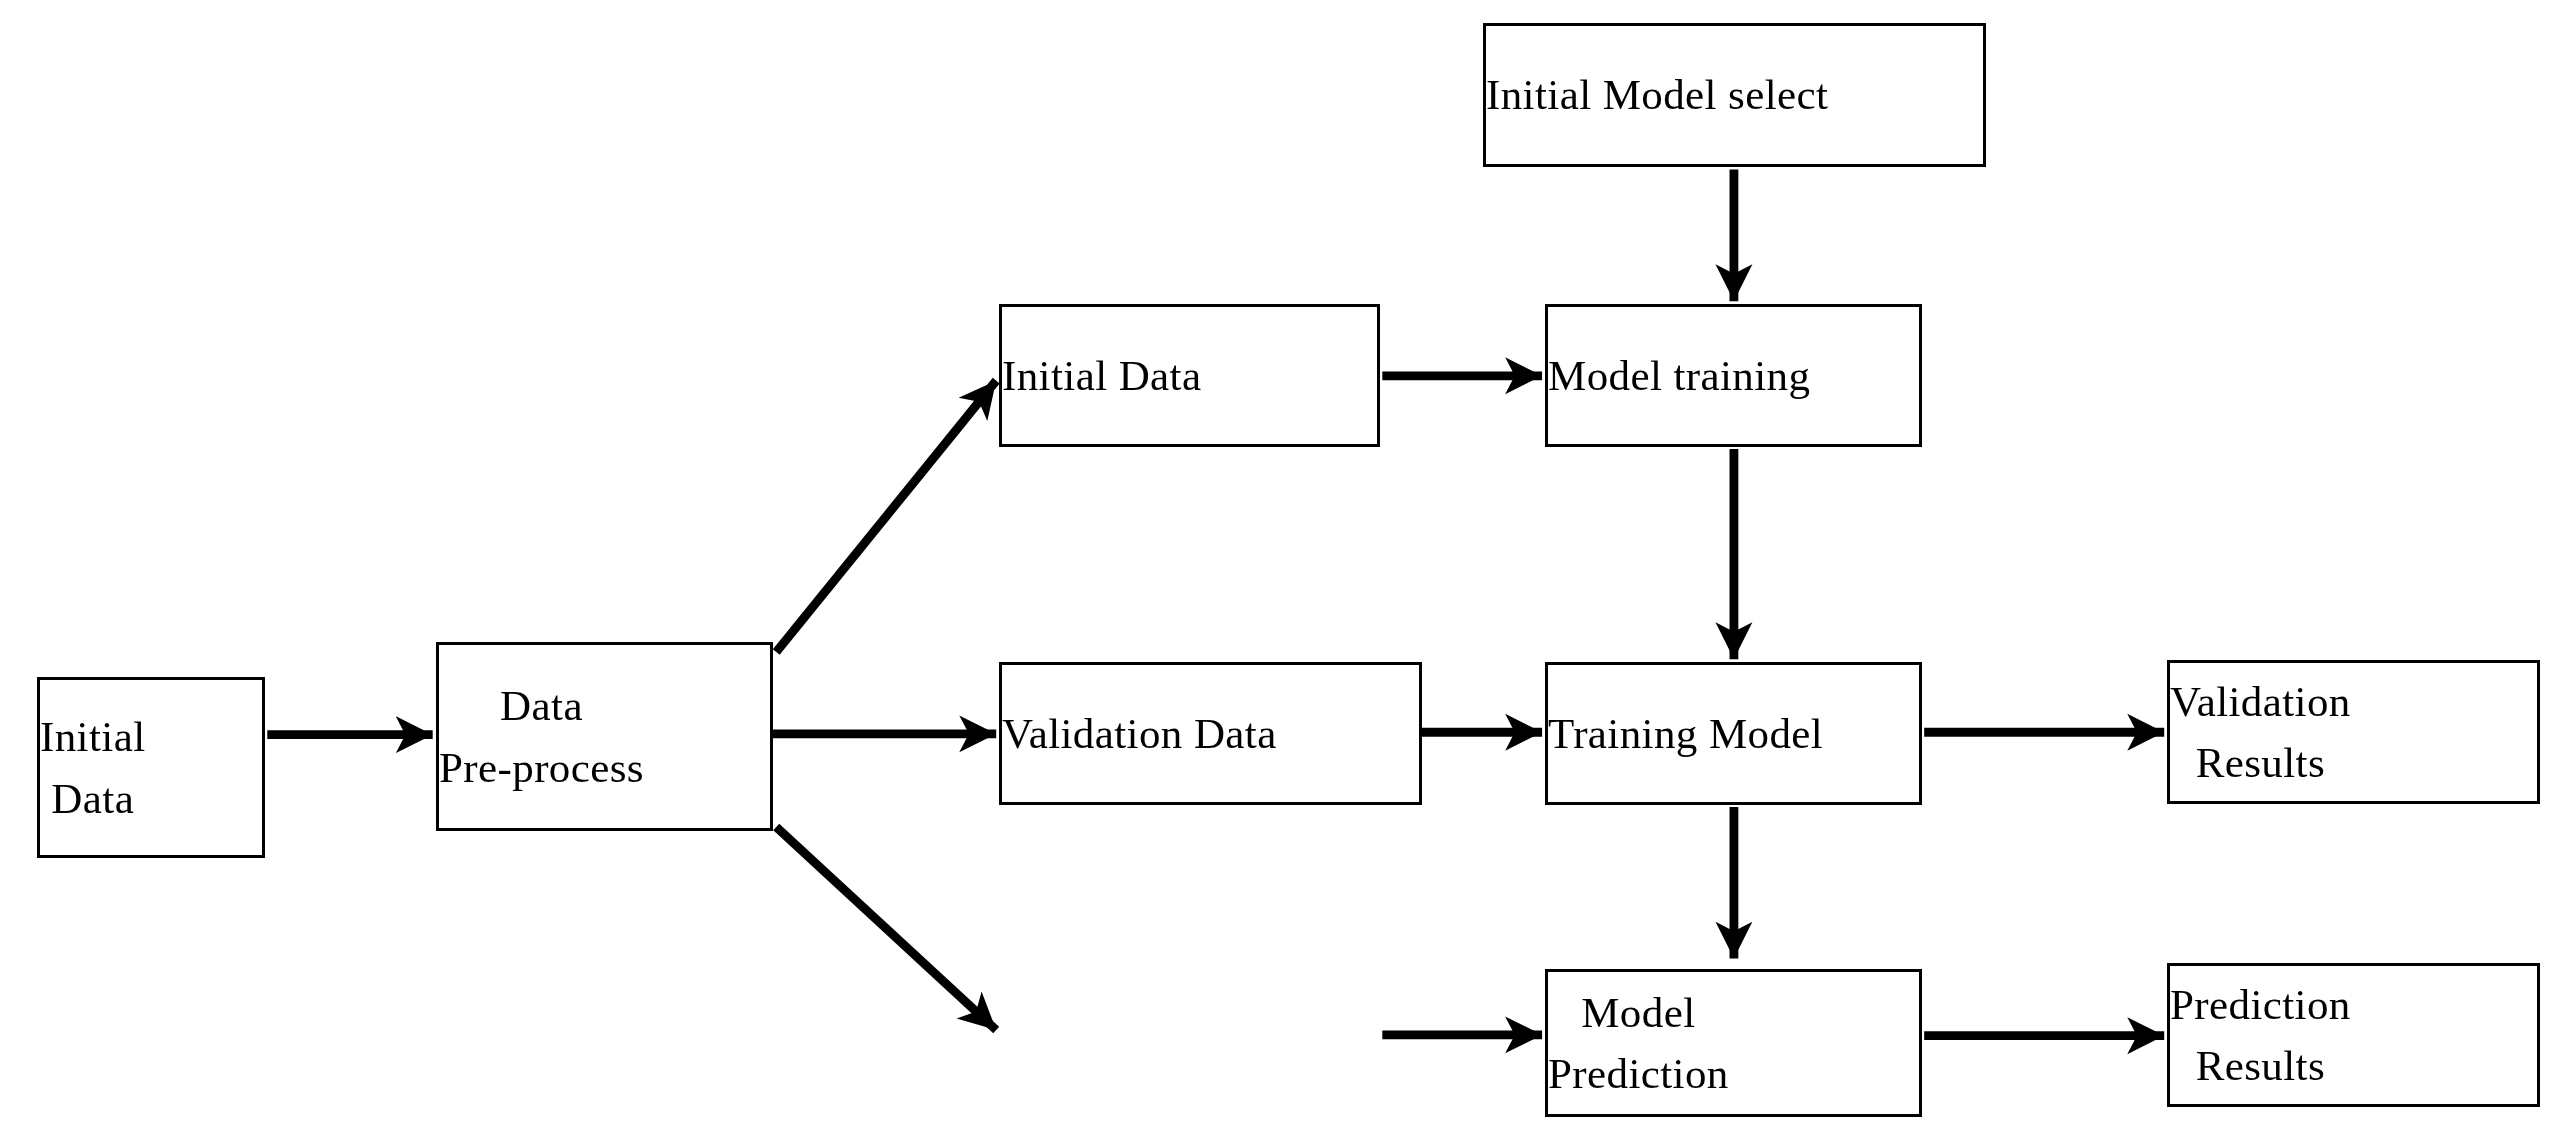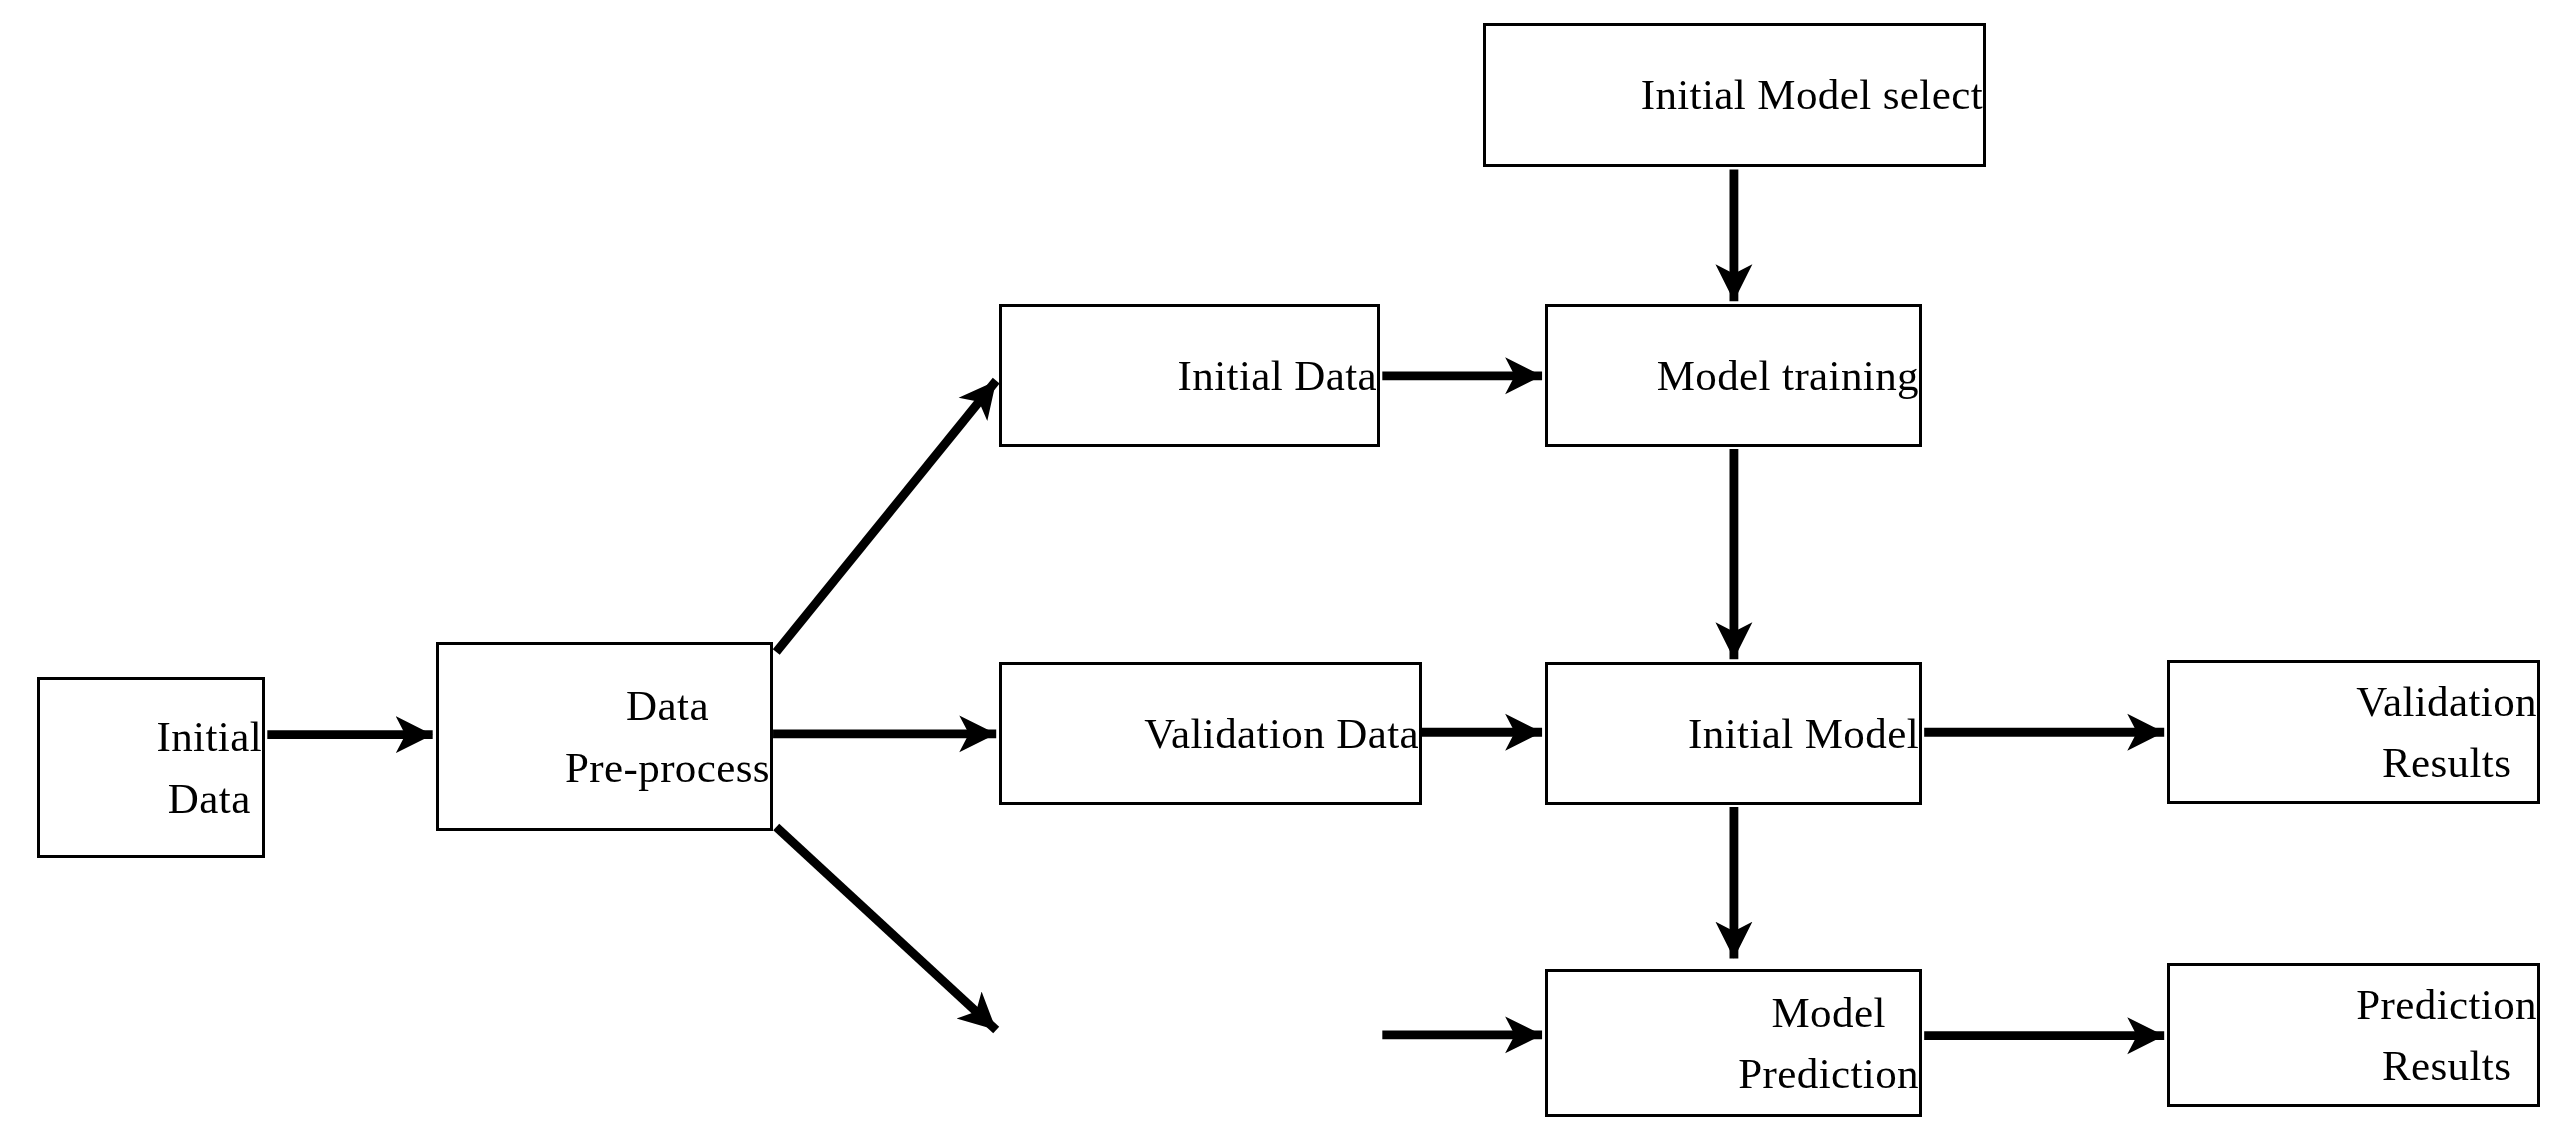--- a/index.html
+++ b/index.html
@@ -22,21 +22,21 @@
     width: 2576px;
     height: 1145px;
   }
   .box {
     position: absolute;
     box-sizing: border-box;
     background: #ffffff;
     border: 3.2px solid #000000;
     display: flex;
     align-items: center;
-    justify-content: flex-end;
+    justify-content: flex-start;
     text-align: center;
   }
   .box-label {
     white-space: pre-line;
     color: #000000;
     font-size: 43px;
     line-height: 1.42;
     letter-spacing: 0.4px;
   }
 </style>
@@ -88,21 +88,21 @@
 
   <div class="box" style="left:1483px; top:23px;  width:503px; height:144px;">
     <span class="box-label">Initial Model select</span>
   </div>
 
   <div class="box" style="left:999px; top:662px; width:423px; height:143px;">
     <span class="box-label">Validation Data</span>
   </div>
 
   <div class="box" style="left:1545px; top:662px; width:377px; height:143px;">
-    <span class="box-label">Initial Model</span>
+    <span class="box-label">Training Model</span>
   </div>
 
   <div class="box" style="left:2167px; top:660px; width:373px; height:144px;">
     <span class="box-label">Validation
 Results</span>
   </div>
 
 
   <div class="box" style="left:1545px; top:962px; width:377px; height:148px;margin-top:7px;">
     <span class="box-label">Model

